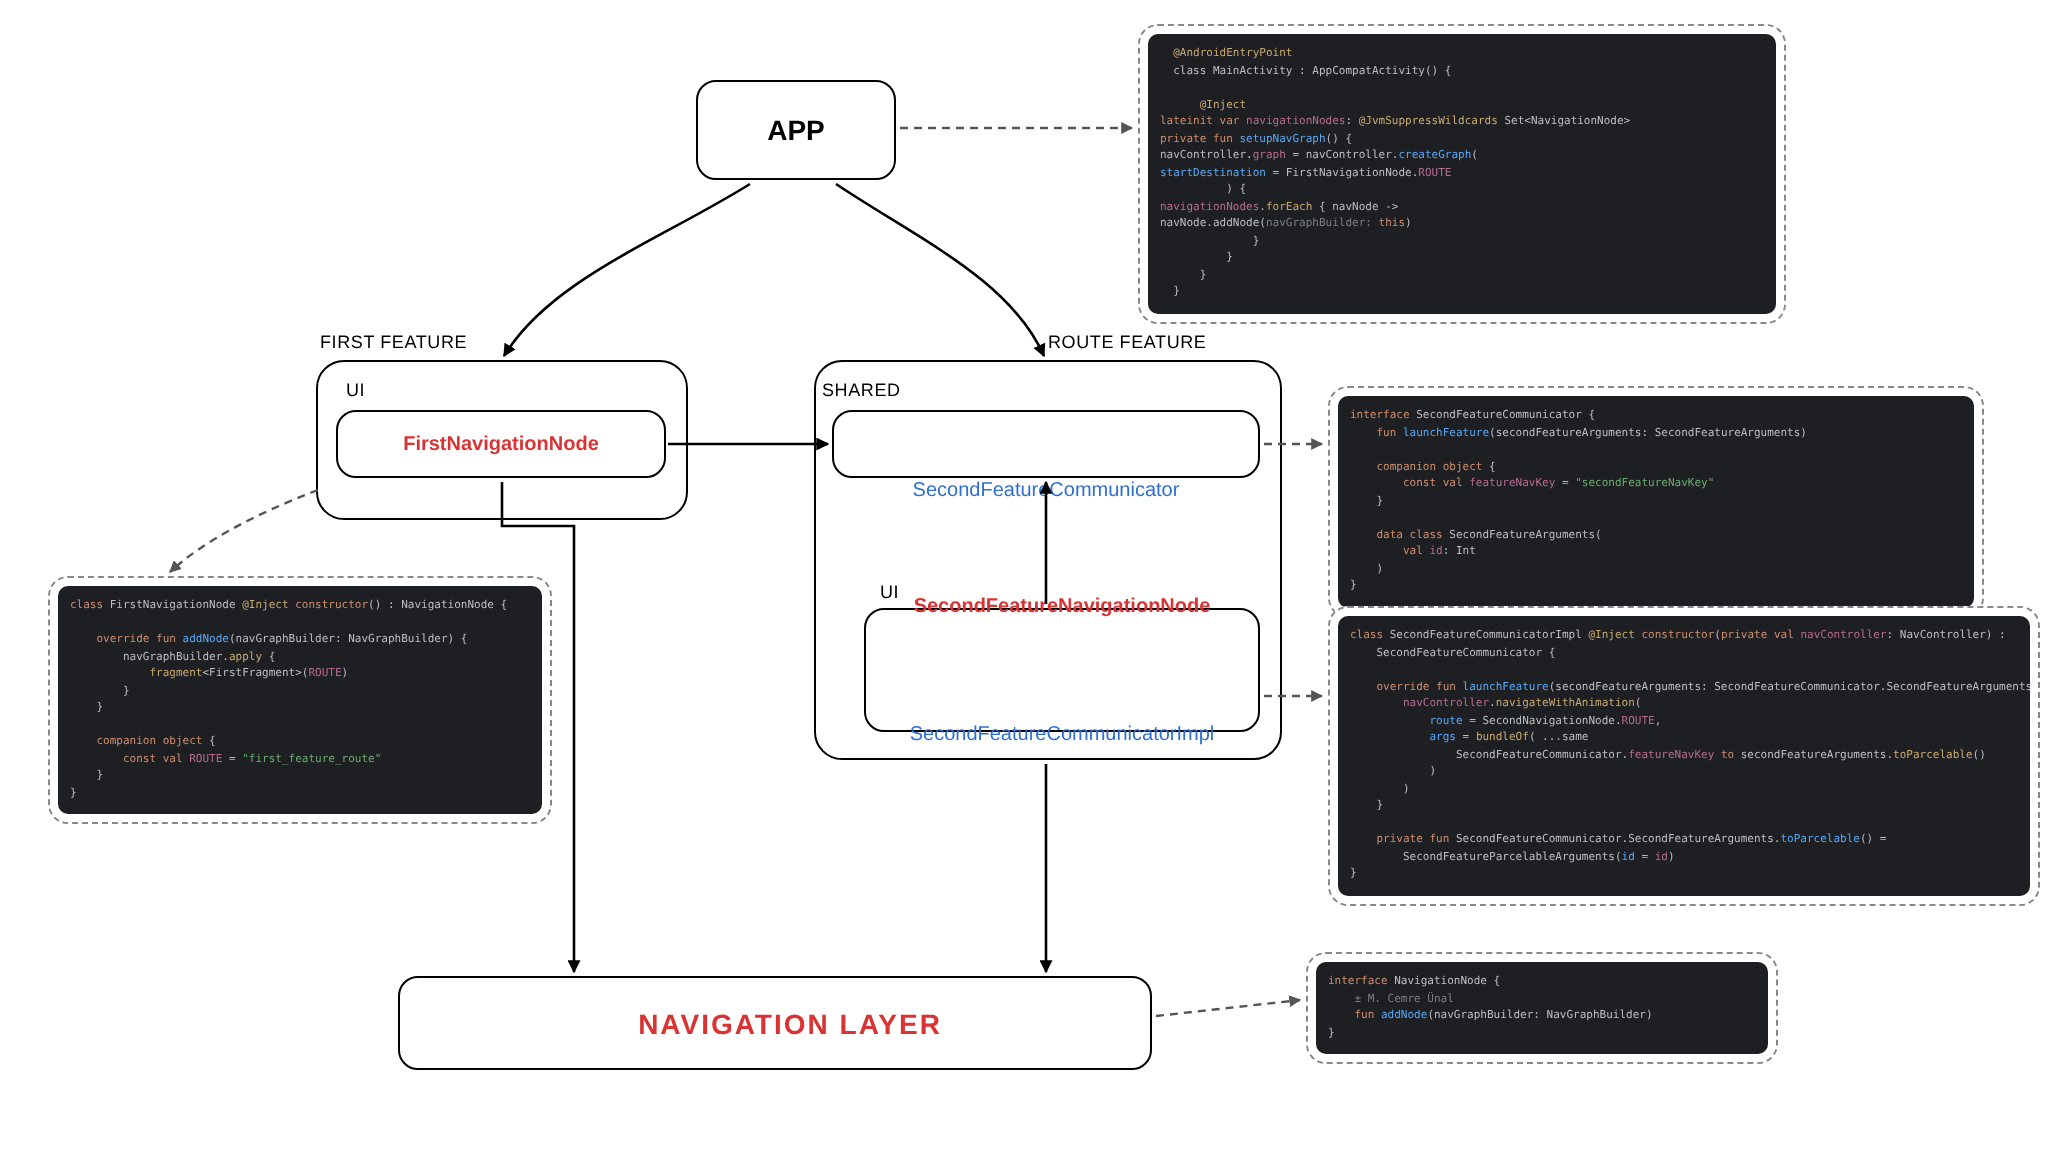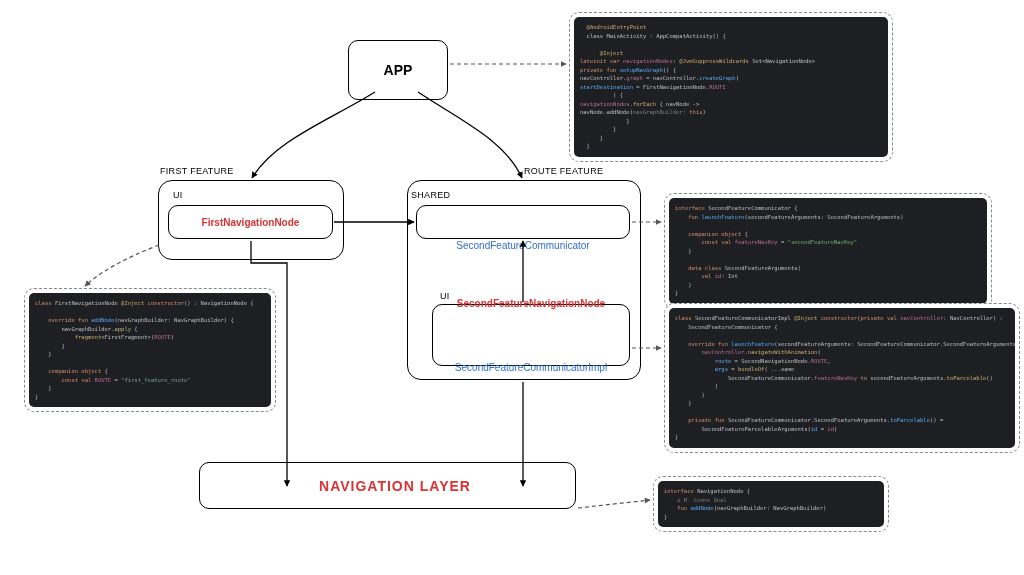--- a/index.html
+++ b/index.html
@@ -66,41 +66,41 @@
 </style>
 </head>
 <body>
 
 <div class="outer" style="left:158px; top:180px; width:186px; height:80px;"></div>
 <div class="label" style="left:160px; top:166px;">FIRST FEATURE</div>
 
 <div class="outer" style="left:407px; top:180px; width:234px; height:200px;"></div>
 <div class="label" style="left:524px; top:166px;">ROUTE FEATURE</div>
 
-<div class="box" style="left:348px; top:40px; width:100px; height:60px; font-weight:700; font-size:14px;">
+<div class="box" style="left:348px; top:40px; width:100px; height:50px; font-weight:700; font-size:14px;">
   <span>APP</span>
 </div>
 
 <div class="label" style="left:173px; top:190px;">UI</div>
 <div class="box" style="left:168px; top:205px; width:165px; height:34px;">
   <span class="red-text">FirstNavigationNode</span>
 </div>
 
 <div class="label" style="left:411px; top:190px;">SHARED</div>
 <div class="box" style="left:416px; top:205px; width:214px; height:34px;">
   <span class="blue-text">SecondFeatureCommunicator</span>
 </div>
 
 <div class="label" style="left:440px; top:291px;">UI</div>
 <div class="box" style="left:432px; top:304px; width:198px; height:62px; flex-direction:column; gap:6px; justify-content:center;">
   <span class="red-text">SecondFeatureNavigationNode</span>
   <span class="blue-text">SecondFeatureCommunicatorImpl</span>
 </div>
 
-<div class="box" style="left:199px; top:462px; width:377px; height:47px;padding-left:15px;">
+<div class="box" style="left:199px; top:488px; width:377px; height:47px;padding-left:15px;">
   <span class="red-text" style="font-size:14px; letter-spacing:1px;">NAVIGATION LAYER</span>
 </div>
 
 <div class="code-tip" style="left:569px; top:12px; width:324px;">
   <div class="code-inner"><div class="kw-yellow">  @AndroidEntryPoint</div><div class="">  class MainActivity : AppCompatActivity() {</div><div class="">&nbsp;</div><div class="kw-yellow">      @Inject</div><div><span class="kw-orange">lateinit var </span><span class="kw-pink">navigationNodes</span><span class="">: </span><span class="kw-yellow">@JvmSuppressWildcards</span><span class=""> Set&lt;NavigationNode&gt;</span></div><div><span class="kw-orange">private fun </span><span class="kw-blue">setupNavGraph</span><span class="">() {</span></div><div><span class="">navController.</span><span class="kw-pink">graph</span><span class=""> = navController.</span><span class="kw-blue">createGraph</span><span class="">(</span></div><div><span class="kw-blue">startDestination</span><span class=""> = FirstNavigationNode.</span><span class="kw-pink">ROUTE</span></div><div class="">          ) {</div><div><span class="kw-pink">navigationNodes</span><span class="">.</span><span class="kw-yellow">forEach</span><span class=""> { navNode -&gt;</span></div><div><span class="">navNode.addNode(</span><span class="kw-grey">navGraphBuilder: </span><span class="kw-orange">this</span><span class="">)</span></div><div class="">              }</div><div class="">          }</div><div class="">      }</div><div class="">  }</div></div>
 </div>
 
 <div class="code-tip" style="left:24px; top:288px; width:252px;">
   <div class="code-inner"><div><span class="kw-orange">class </span><span class="">FirstNavigationNode </span><span class="kw-yellow">@Inject</span><span class=""> </span><span class="kw-orange">constructor</span><span class="">() : NavigationNode {</span></div><div class="">&nbsp;</div><div><span class="kw-orange">    override fun </span><span class="kw-blue">addNode</span><span class="">(navGraphBuilder: NavGraphBuilder) {</span></div><div><span class="">        navGraphBuilder.</span><span class="kw-yellow">apply</span><span class=""> {</span></div><div><span class="">            </span><span class="kw-yellow">fragment</span><span class="">&lt;FirstFragment&gt;(</span><span class="kw-pink">ROUTE</span><span class="">)</span></div><div class="">        }</div><div class="">    }</div><div class="">&nbsp;</div><div><span class="kw-orange">    companion object</span><span class=""> {</span></div><div><span class="kw-orange">        const val </span><span class="kw-pink">ROUTE</span><span class=""> = </span><span class="kw-green">"first_feature_route"</span></div><div class="">    }</div><div class="">}</div></div>
 </div>

